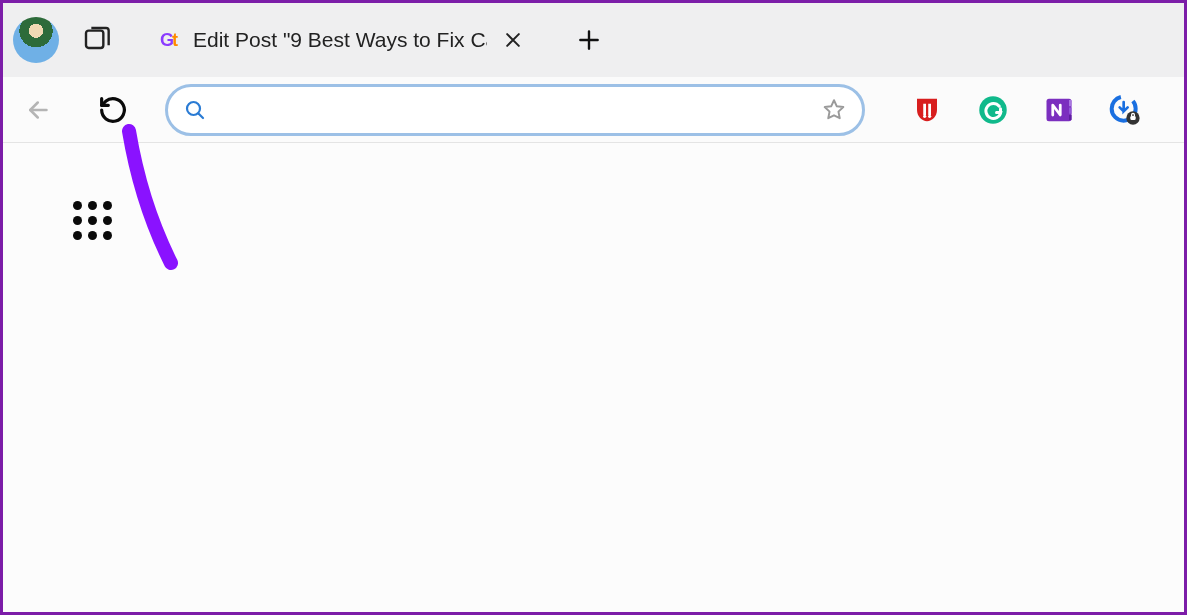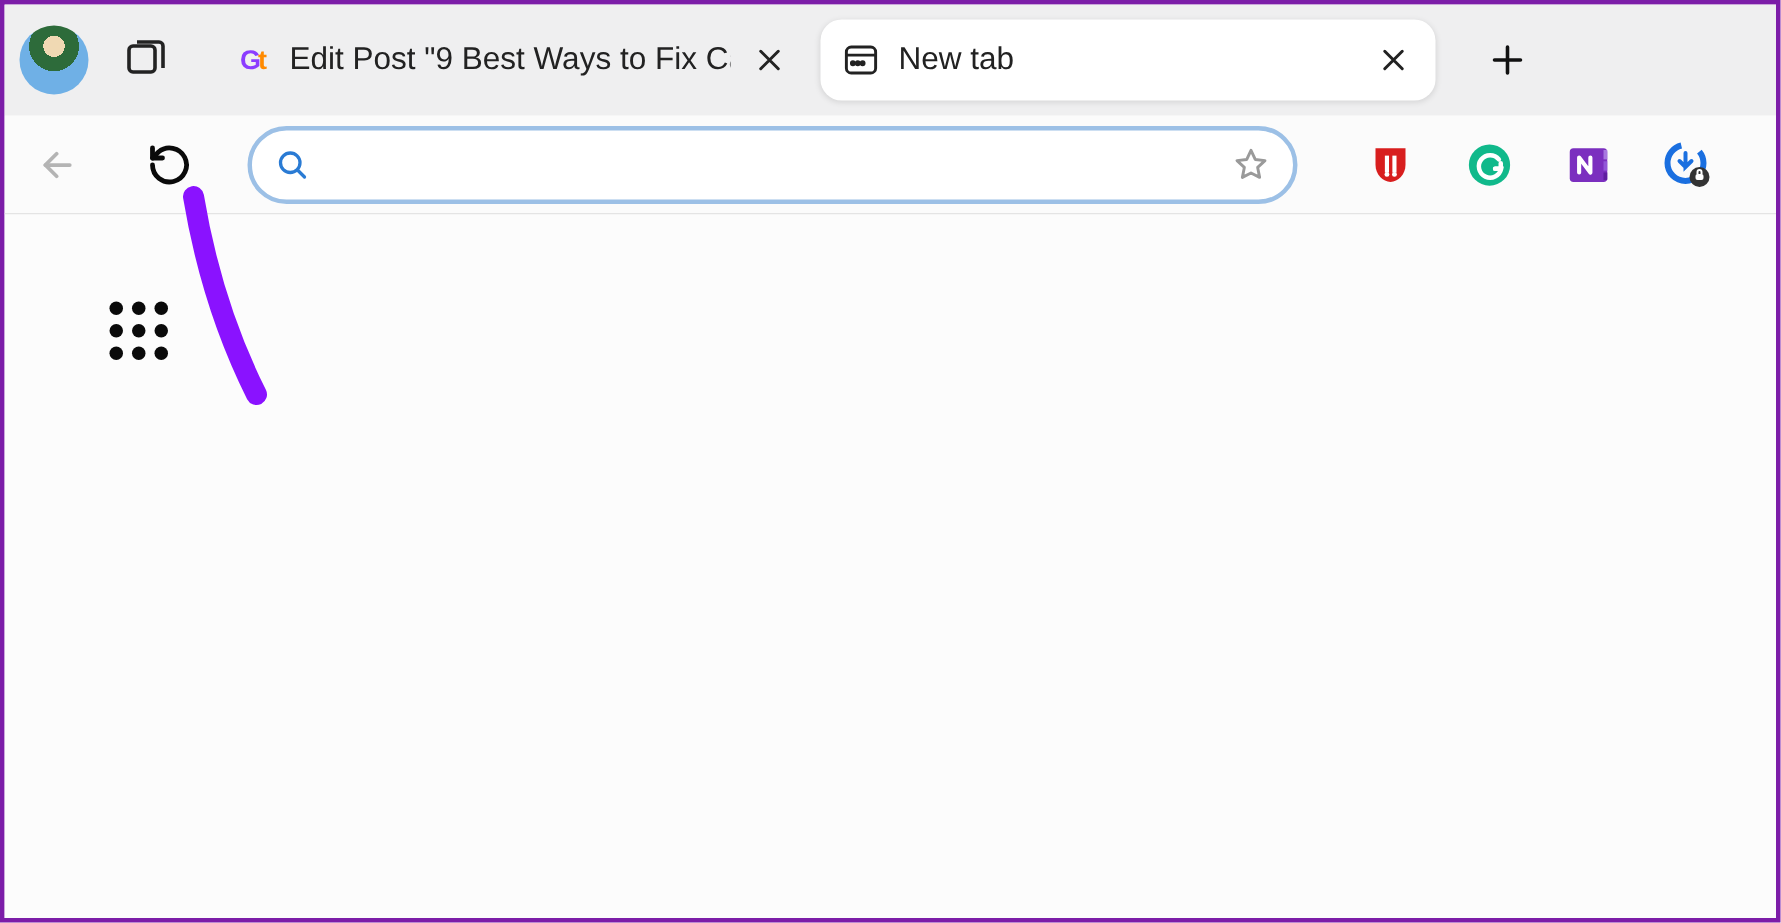--- a/index.html
+++ b/index.html
@@ -181,37 +181,20 @@
         <span class="t">t</span>
       </span>
     <span class="tab-title">Edit Post "9 Best Ways to Fix Can</span>
     <span class="tab-close">
       <svg width="20" height="20" viewBox="0 0 24 24" stroke="#222" stroke-width="2.4" stroke-linecap="round">
           <path d="M5 5l14 14M19 5L5 19"></path>
         </svg>
     </span>
   </div>
 
-  <div class="tab active">
-    <span class="tab-favicon">
-      <svg width="26" height="26" viewBox="0 0 24 24" fill="none" stroke="#222" stroke-width="1.8">
-        <rect x="3" y="4" width="18" height="16" rx="3"></rect>
-        <path d="M3 9h18"></path>
-        <circle cx="7" cy="14" r="0.9" fill="#222"></circle>
-        <circle cx="10" cy="14" r="0.9" fill="#222"></circle>
-        <circle cx="13" cy="14" r="0.9" fill="#222"></circle>
-      </svg>
-    </span>
-    <span class="tab-title">New tab</span>
-    <span class="tab-close">
-      <svg width="20" height="20" viewBox="0 0 24 24" stroke="#222" stroke-width="2.4" stroke-linecap="round">
-          <path d="M5 5l14 14M19 5L5 19"></path>
-        </svg>
-    </span>
-  </div>
 
   <div class="newtab-btn">
     <svg width="26" height="26" viewBox="0 0 24 24" stroke="#111" stroke-width="2.2" stroke-linecap="round">
         <path d="M12 4v16M4 12h16"></path>
       </svg>
   </div>
 </div>
 
 <div class="toolbar">
   <div class="nav-btn" style="opacity:.35">

